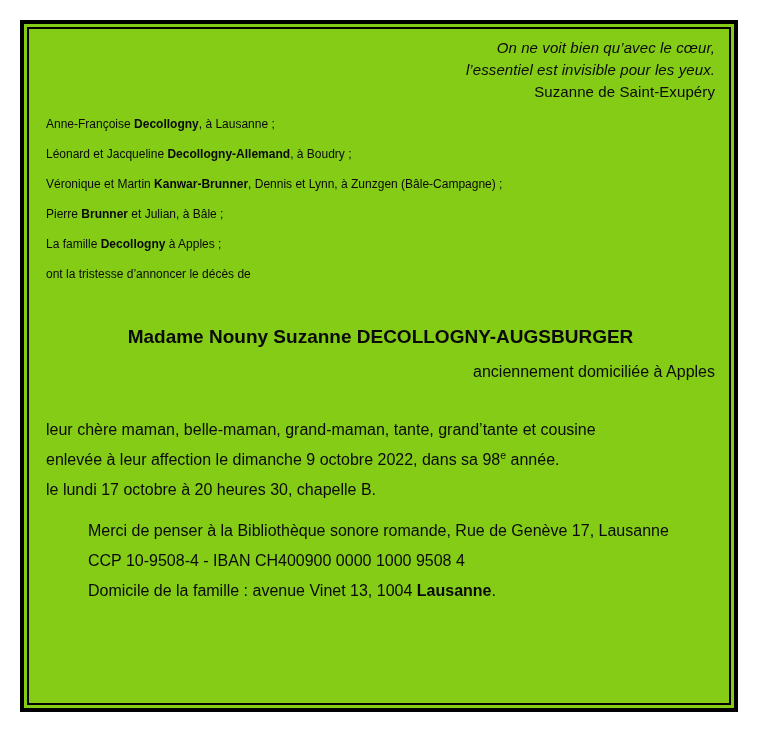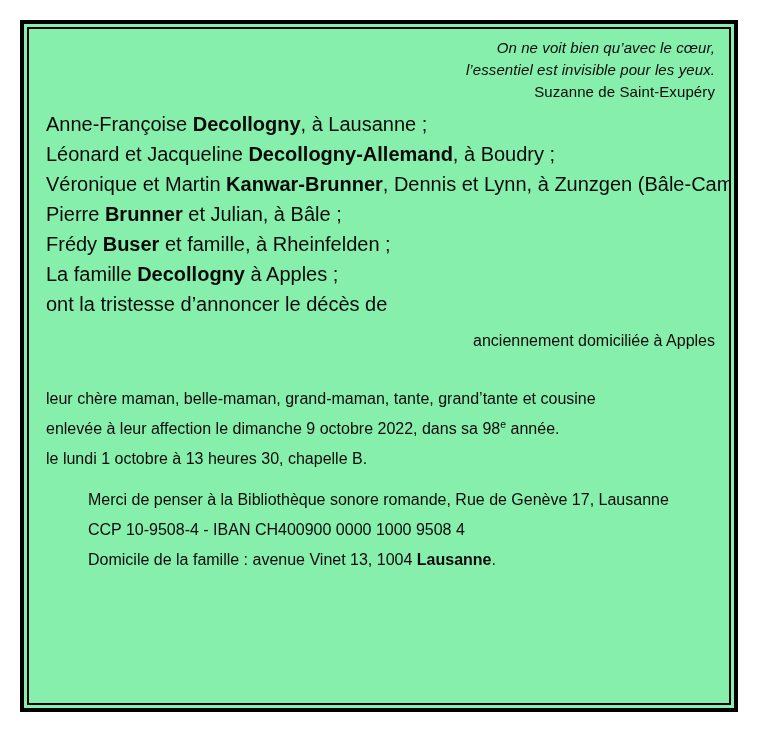--- a/index.html
+++ b/index.html
@@ -14,41 +14,41 @@
   }
   .frame-outer {
     position: absolute;
     left: 20px;
     top: 20px;
     width: 718px;
     height: 692px;
     box-sizing: border-box;
     border: 4px solid #000000;
     padding: 3px;
-    background: #86efac;
+    background: #84cc16;
   }
   .frame-inner {
     box-sizing: border-box;
     width: 100%;
     height: 100%;
     border: 2px solid #000000;
     padding: 0 14px 0 17px;
     overflow: hidden;
   }
   .epigraph {
     margin-top: 8px;
     text-align: right;
     font-size: 15px;
     line-height: 22px;
     letter-spacing: 0.1px;
   }
   .epigraph .italic { font-style: italic; }
   .family-list {
     margin-top: 6px;
-    font-size: 20px;
+    font-size: 12px;
     line-height: 30px;
   }
   .family-list div, .announce div, .info div { white-space: nowrap; }
   .deceased-name {
     margin: 35px 0 0 0;
     text-align: center;
     font-size: 19px;
     line-height: 26px;
     font-weight: bold;
     white-space: nowrap;
@@ -89,31 +89,31 @@
       <div class="italic">On ne voit bien qu’avec le cœur,</div>
       <div class="italic">l’essentiel est invisible pour les yeux.</div>
       <div>Suzanne de Saint-Exupéry</div>
     </div>
 
     <div class="family-list">
         <div>Anne-Françoise <b>Decollogny</b>, à Lausanne ;</div>
         <div>Léonard et Jacqueline <b>Decollogny-Allemand</b>, à Boudry ;</div>
         <div>Véronique et Martin <b>Kanwar-Brunner</b>, Dennis et Lynn, à Zunzgen (Bâle-Campagne) ;</div>
         <div>Pierre <b>Brunner</b> et Julian, à Bâle ;</div>
-        <div>Frédy <b>Buser</b> et famille, à Rheinfelden ;</div>
         <div>La famille <b>Decollogny</b> à Apples ;</div>
         <div>ont la tristesse d’annoncer le décès de</div>
       </div>
 
+    <div class="deceased-name">Madame Nouny Suzanne DECOLLOGNY-AUGSBURGER</div>
     <div class="subtitle">anciennement domiciliée à Apples</div>
 
     <div class="announce">
         <div>leur chère maman, belle-maman, grand-maman, tante, grand’tante et cousine</div>
         <div>enlevée à leur affection le dimanche 9 octobre 2022, dans sa 98<sup>e</sup> année.</div>
-        <div>le lundi 1 octobre à 13 heures 30, chapelle B.</div>
+        <div>le lundi 17 octobre à 20 heures 30, chapelle B.</div>
       </div>
 
     <div class="info">
         <div>Merci de penser à la Bibliothèque sonore romande, Rue de Genève 17, Lausanne</div>
         <div>CCP 10-9508-4 - IBAN CH400900 0000 1000 9508 4</div>
         <div>Domicile de la famille : avenue Vinet 13, 1004 <b>Lausanne</b>.</div>
       </div>
 
   </div>
 </div>

